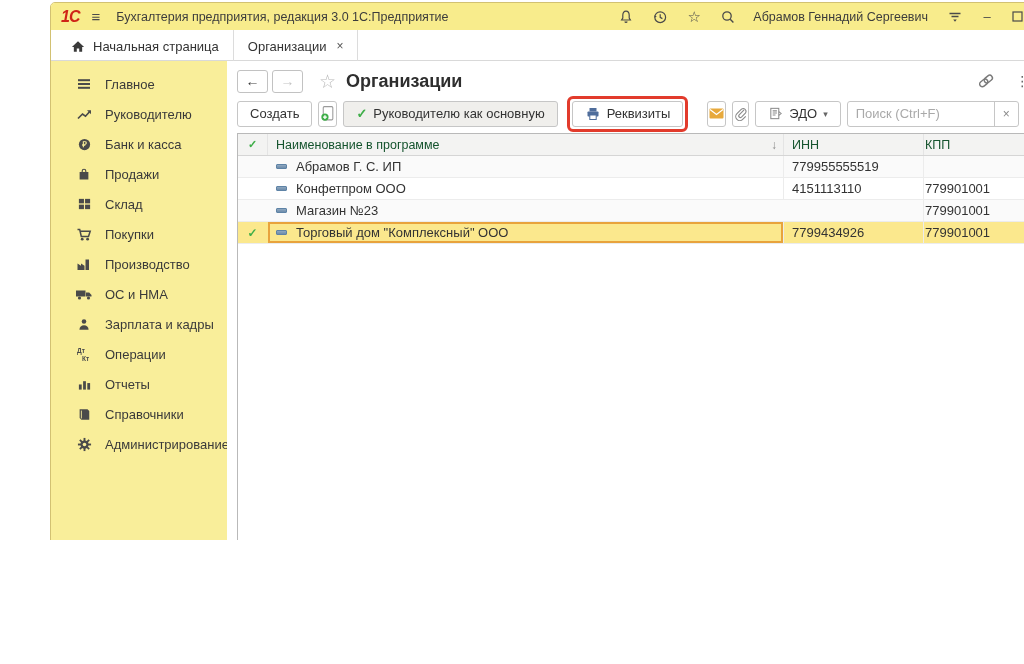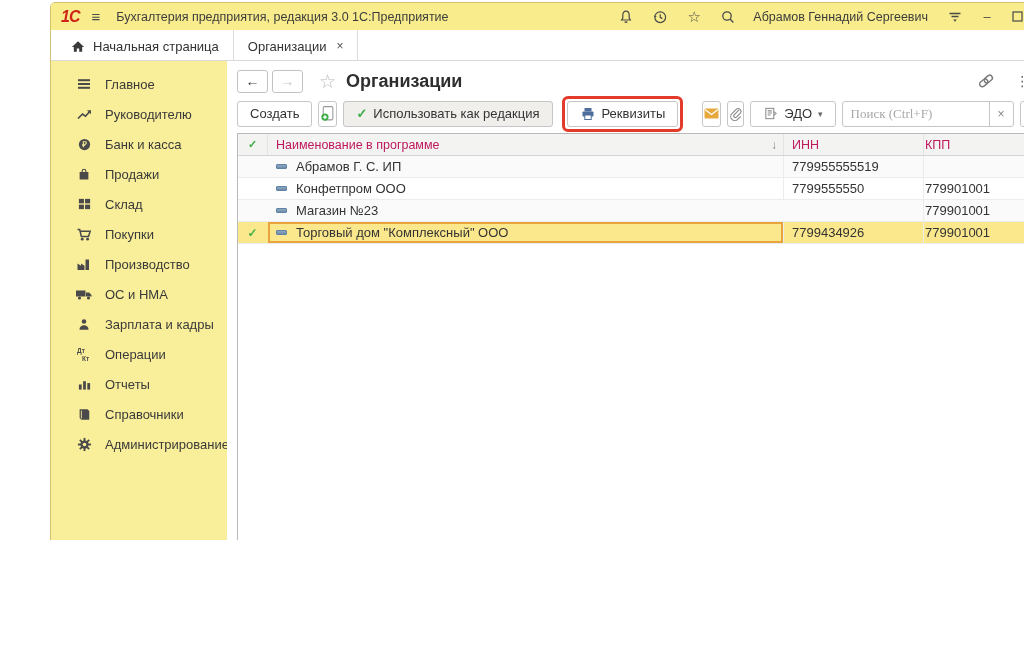--- a/index.html
+++ b/index.html
@@ -58,36 +58,36 @@
          display:flex; align-items:center; justify-content:center; padding:0 12px; gap:6px; cursor:pointer;
          font-family:"Liberation Sans", sans-serif; white-space:nowrap; }
   .btn.icon-only { width:31px; padding:0; }
   .btn.pressed { background:#f0efec; }
   .check-glyph { color:var(--accent-green,#3fae49); font-size:13px; font-weight:bold; }
   .caret { font-size:9px; color:#666; }
   .hl-wrap { position:relative; margin:0 18px 0 8px; }
   .hl-wrap::after { content:""; position:absolute; inset:-5px; border:3px solid var(--annotation-red,#e23b2c); border-radius:6px; pointer-events:none; }
   .searchbox { height:26px; border:1px solid #c6c6c6; border-radius:3px; background:#fff; display:flex; align-items:center; width:172px; }
   .searchbox input { flex:1; min-width:0; border:none; outline:none; font-size:13px; color:#333; padding:0 8px;
-                     font-family:Liberation Serif, serif; background:transparent; }
+                     font-family:Liberation Sans, sans-serif; background:transparent; }
   .searchbox input::placeholder { color:#a9a9a9; }
   .search-clear { width:24px; height:100%; border-left:1px solid #c6c6c6; display:flex; align-items:center; justify-content:center;
                   color:#888; font-size:12px; cursor:pointer; }
 
   
   .grid { position:absolute; left:10px; right:12px; top:72px; bottom:42px; border:1px solid #b9b9b9;
           display:flex; flex-direction:column; background:#fff; }
   .g-row { display:flex; align-items:stretch; height:22px; flex:none; }
   .g-head { background:#f3f3f2; border-bottom:1px solid #d5d5d5; }
   .c-check { width:30px; flex:none; display:flex; align-items:center; justify-content:center; border-right:1px solid #e4e4e4; }
   .c-name { flex:1; display:flex; align-items:center; padding:0 6px 0 8px; min-width:0; position:relative; }
   .c-inn { width:140px; flex:none; display:flex; align-items:center; padding-left:8px; border-left:1px solid #ececec; }
   .c-kpp { width:132px; flex:none; display:flex; align-items:center; padding-left:1px; border-left:1px solid #ececec; }
   .g-head .c-inn, .g-head .c-kpp { border-left:1px solid #e4e4e4; }
-  .g-head .hdr-txt { font-size:12.5px; color:#be185d; }
+  .g-head .hdr-txt { font-size:12.5px; color:#14532d; }
   .sort-arrow { margin-left:auto; font-size:12px; color:#8a8a8a; }
   .g-body-row { border-bottom:1px solid #ececec; cursor:pointer; }
   .g-body-row:nth-child(odd) { background:#fafafa; }
   .g-body-row.selected, .g-body-row.selected:nth-child(odd) { background:var(--selection-yellow,#fbe88d); }
   .g-body-row .c-check { border-right:1px solid transparent; }
   .row-check { color:var(--accent-green,#3fae49); font-size:12px; font-weight:bold; }
   .head-check { color:var(--accent-green,#3fae49); font-size:11px; font-weight:bold; }
   .org-dash { width:11px; height:5px; border-radius:1px; background:linear-gradient(#8fa8c0,#6d8cab);
               border:1px solid #5e83a6; margin-right:9px; flex:none; }
   .cell-txt { font-size:13px; color:#333; white-space:nowrap; overflow:hidden; text-overflow:ellipsis; }
@@ -328,21 +328,21 @@
         <button class="btn">Создать</button>
         <button class="btn icon-only">
           <svg width="17" height="17" viewBox="0 0 16 16">
                 <rect x="4" y="1.5" width="9" height="12.5" rx="1" fill="#fff" stroke="#9a9a9a"></rect>
                 <circle cx="5.6" cy="11.4" r="3.4" fill="#3fae49"></circle>
                 <path d="M5.6 9.6 v3.6 M3.8 11.4 h3.6" stroke="#fff" stroke-width="1.3"></path>
               </svg>
         </button>
         <button class="btn pressed">
           <span class="check-glyph">✓</span>
-          <span>Использовать как редакция</span>
+          <span>Руководителю как основную</span>
         </button>
         <span class="hl-wrap">
           <button class="btn">
             <svg width="16" height="16" viewBox="0 0 16 16">
                   <rect x="4.5" y="2" width="7" height="3.5" fill="#4f6d9b"></rect>
                   <rect x="2.5" y="5.5" width="11" height="5" rx="0.8" fill="#4f6d9b"></rect>
                   <rect x="4.8" y="9" width="6.4" height="4.5" fill="#fff" stroke="#4f6d9b"></rect>
                 </svg>
             <span>Реквизиты</span>
           </button>
@@ -407,21 +407,21 @@
                   <span class="cell-txt"></span>
                 </div>
               </div>
               <div class="g-row g-body-row">
                 <div class="c-check"></div>
                 <div class="c-name">
                   <span class="org-dash"></span>
                   <span class="cell-txt">Конфетпром ООО</span>
                 </div>
                 <div class="c-inn">
-                  <span class="cell-txt">7799555550</span>
+                  <span class="cell-txt">4151113110</span>
                 </div>
                 <div class="c-kpp">
                   <span class="cell-txt">779901001</span>
                 </div>
               </div>
               <div class="g-row g-body-row">
                 <div class="c-check"></div>
                 <div class="c-name">
                   <span class="org-dash"></span>
                   <span class="cell-txt">Магазин №23</span>

